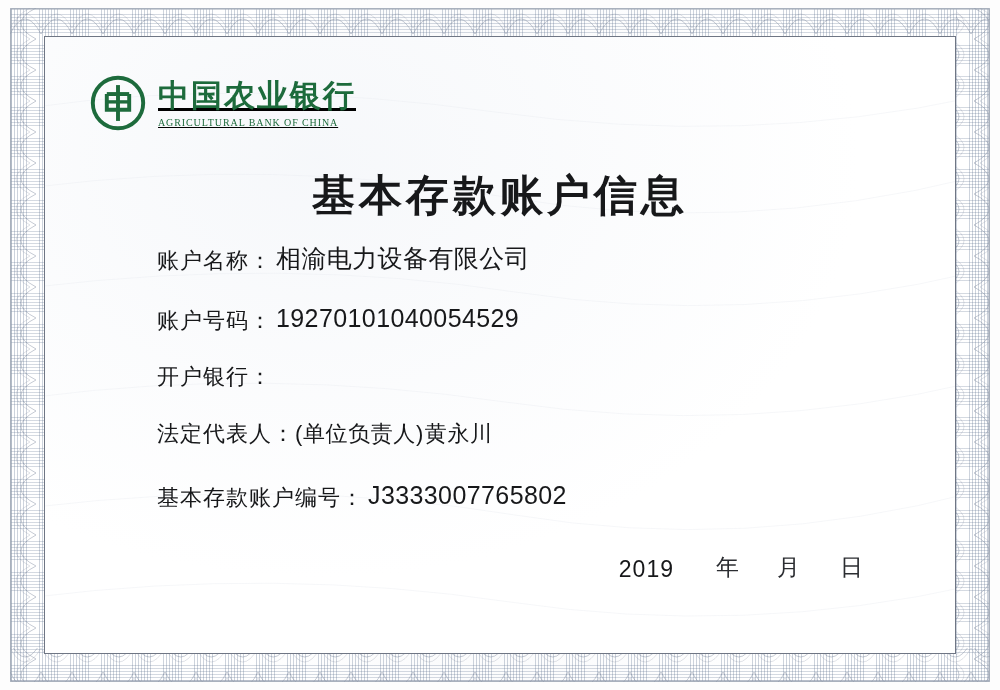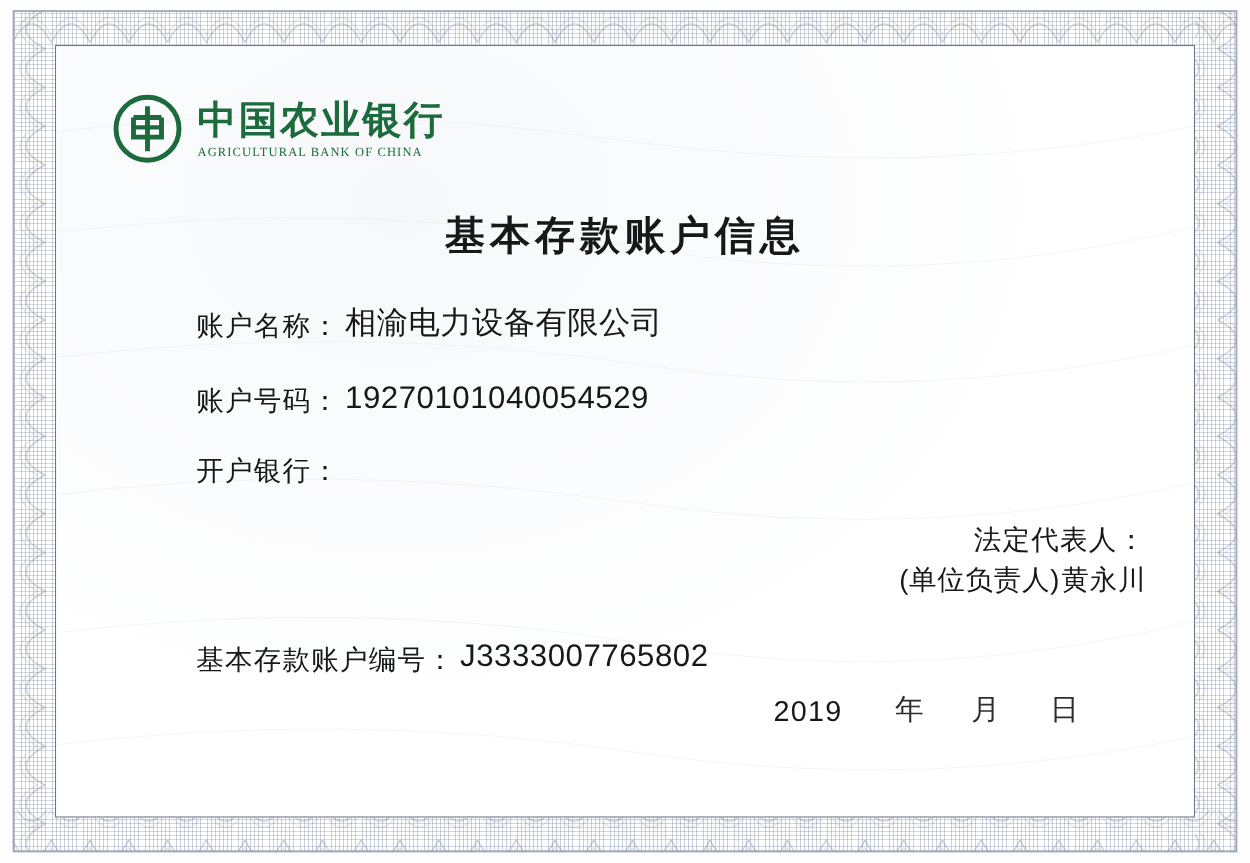--- a/index.html
+++ b/index.html
@@ -98,20 +98,21 @@
   .abc-mark {
     width: 56px;
     height: 56px;
     flex: 0 0 auto;
   }
   .bank-names {
     display: flex;
     flex-direction: column;
     justify-content: center;
     padding-top: 2px;
+    text-decoration: underline;
   }
   .bank-cn {
     font-size: 31px;
     font-weight: bold;
     letter-spacing: 2px;
     color: #1d6b3c;
     line-height: 1.05;
     white-space: nowrap;
   }
   .bank-en {
@@ -123,21 +124,21 @@
     margin-top: 5px;
   }
 
   
   .doc-title {
     position: absolute;
     left: 0;
     right: 0;
     top: 130px;
     text-align: center;
-    font-size: 32px;
+    font-size: 43px;
     font-weight: bold;
     letter-spacing: 4px;
     color: #17181a;
   }
 
   
   .fields {
     position: absolute;
     left: 112px;
     top: 205px;
@@ -156,21 +157,21 @@
     font-size: 22px;
     letter-spacing: 1px;
   }
   .field-value {
     white-space: nowrap;
     font-size: 25px;
     letter-spacing: 0.4px;
     margin-left: 4px;
   }
   .field-row.rep {
-    flex-direction: column;
+    flex-direction: row;
     margin-bottom: 30px;
   }
   .rep-line1 { letter-spacing: 1px; }
   .rep-line2 {
     margin-top: 2px;
     letter-spacing: 0.6px;
   }
   .rep-line2 .rep-name { margin-left: 1px; }
   .field-row.code { margin-bottom: 0; }
 

